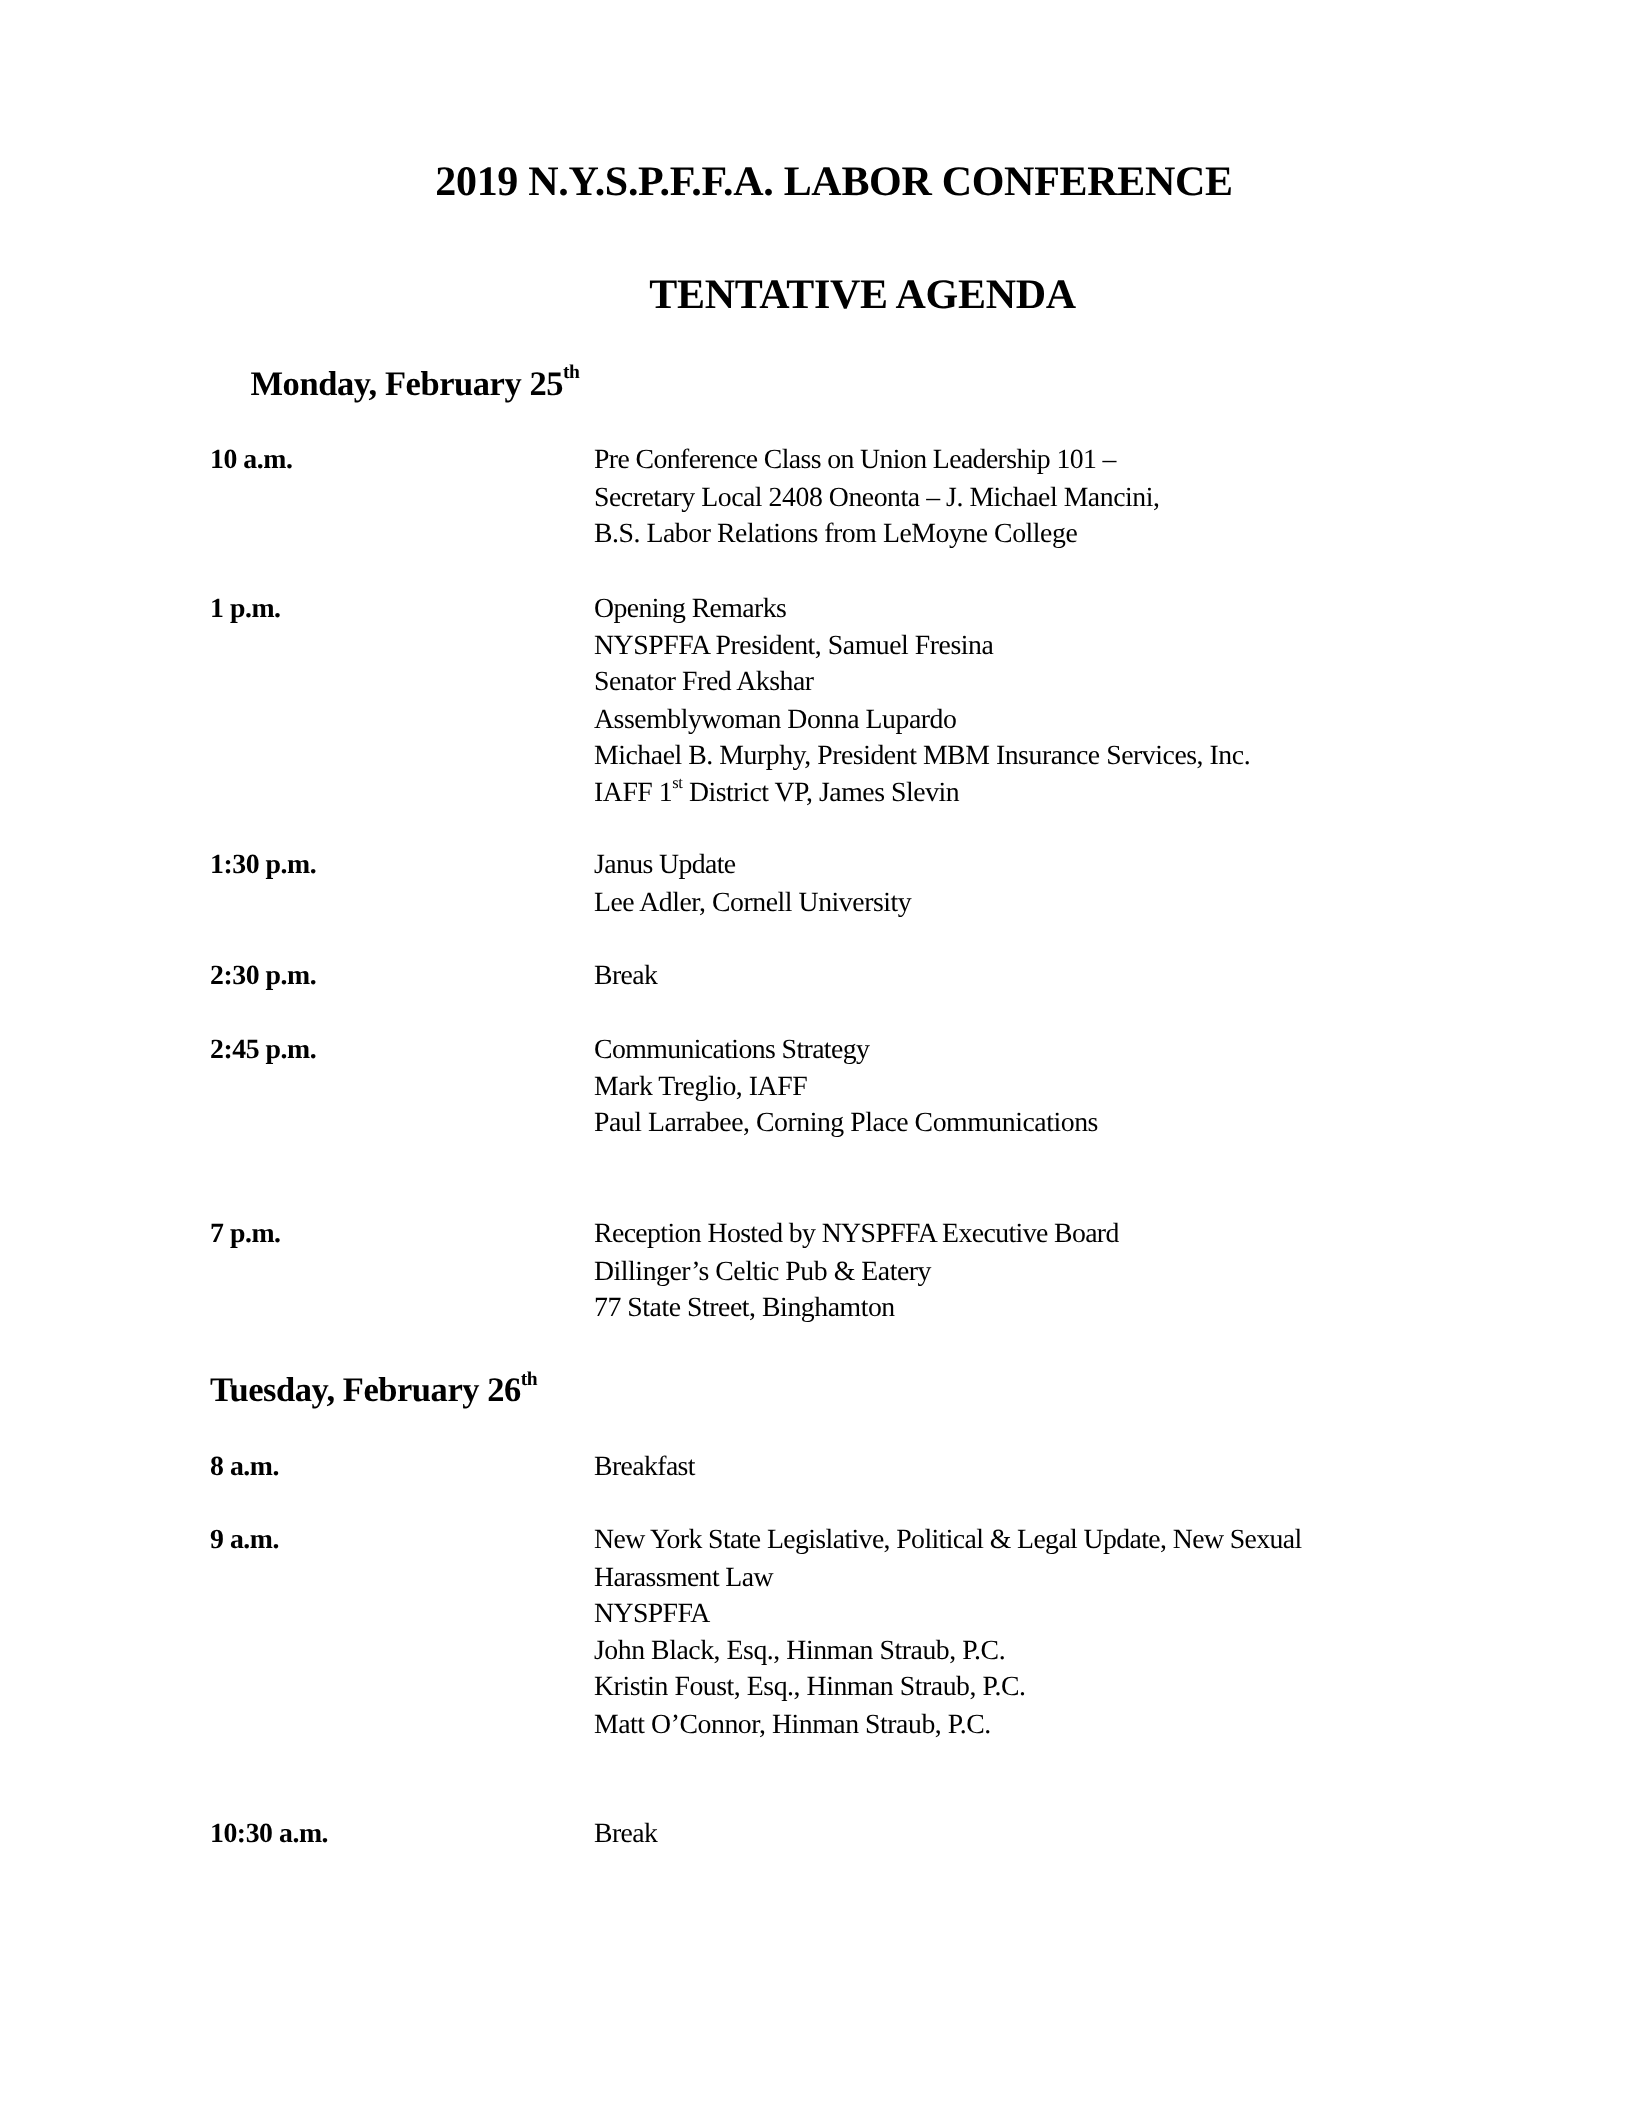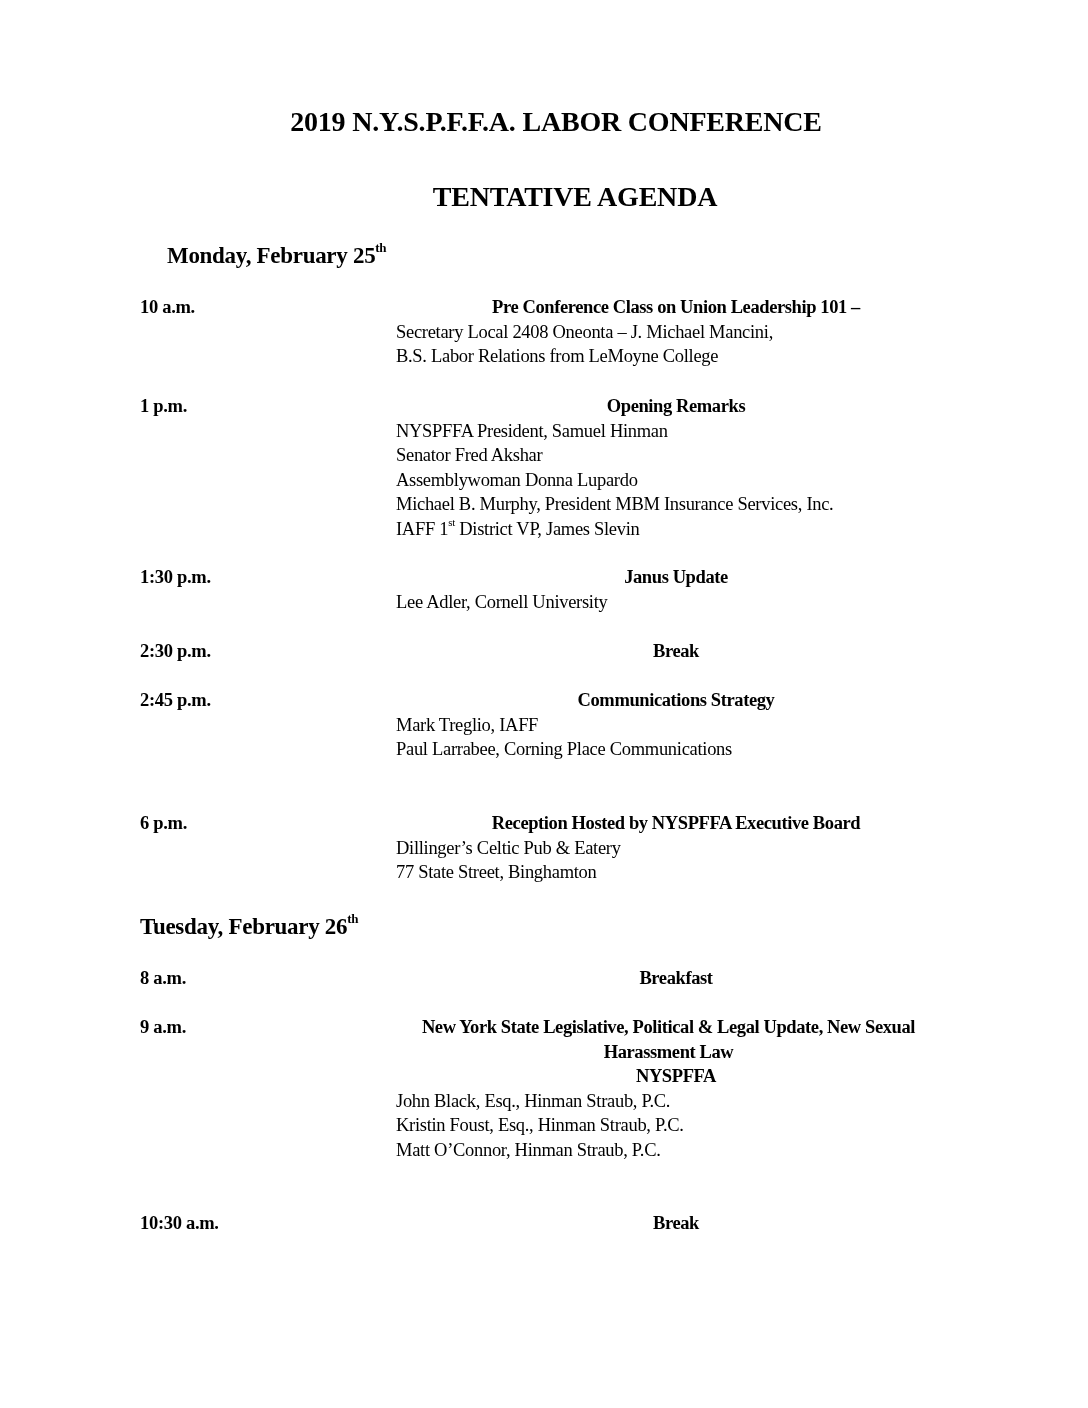--- a/index.html
+++ b/index.html
@@ -71,24 +71,23 @@
       left: 256px;
       top: 0;
       width: 560px;
       letter-spacing: -0.3px;
     }
     .content .line {
       display: block;
       white-space: nowrap;
     }
     .content .event-title {
-      font-weight: bold;
+      font-weight: normal;
       display: block;
       letter-spacing: -0.4px;
-      text-align: center;
     }
     .content .event-title.wrap {
       white-space: normal;
       width: 545px;
     }
     .content sup {
       font-size: 11px;
       line-height: 0;
       position: relative;
       top: -1px;
@@ -112,21 +111,21 @@
       <span class="event-title">Pre Conference Class on Union Leadership 101 –</span>
       <span class="line">Secretary Local 2408 Oneonta – J. Michael Mancini,</span>
       <span class="line">B.S. Labor Relations from LeMoyne College</span>
     </div>
   </div>
 
   <div class="row" style="top:394px;">
     <div class="time">1 p.m.</div>
     <div class="content">
       <span class="event-title">Opening Remarks</span>
-      <span class="line">NYSPFFA President, Samuel Hinman</span>
+      <span class="line">NYSPFFA President, Samuel Fresina</span>
       <span class="line">Senator Fred Akshar</span>
       <span class="line">Assemblywoman Donna Lupardo</span>
       <span class="line">Michael B. Murphy, President MBM Insurance Services, Inc.</span>
       <span class="line"><span>IAFF 1</span><sup>st</sup><span> District VP, James Slevin</span></span>
     </div>
   </div>
 
   <div class="row" style="top:565px;">
     <div class="time">1:30 p.m.</div>
     <div class="content">
@@ -145,21 +144,21 @@
   <div class="row" style="top:688px;">
     <div class="time">2:45 p.m.</div>
     <div class="content">
       <span class="event-title">Communications Strategy</span>
       <span class="line">Mark Treglio, IAFF</span>
       <span class="line">Paul Larrabee, Corning Place Communications</span>
     </div>
   </div>
 
   <div class="row" style="top:811px;">
-    <div class="time">6 p.m.</div>
+    <div class="time">7 p.m.</div>
     <div class="content">
       <span class="event-title">Reception Hosted by NYSPFFA Executive Board</span>
       <span class="line">Dillinger’s Celtic Pub &amp; Eatery</span>
       <span class="line">77 State Street, Binghamton</span>
     </div>
   </div>
 
   <div class="day-heading" style="top:913px;">
     <span>Tuesday, February 26</span><sup>th</sup>
   </div>

